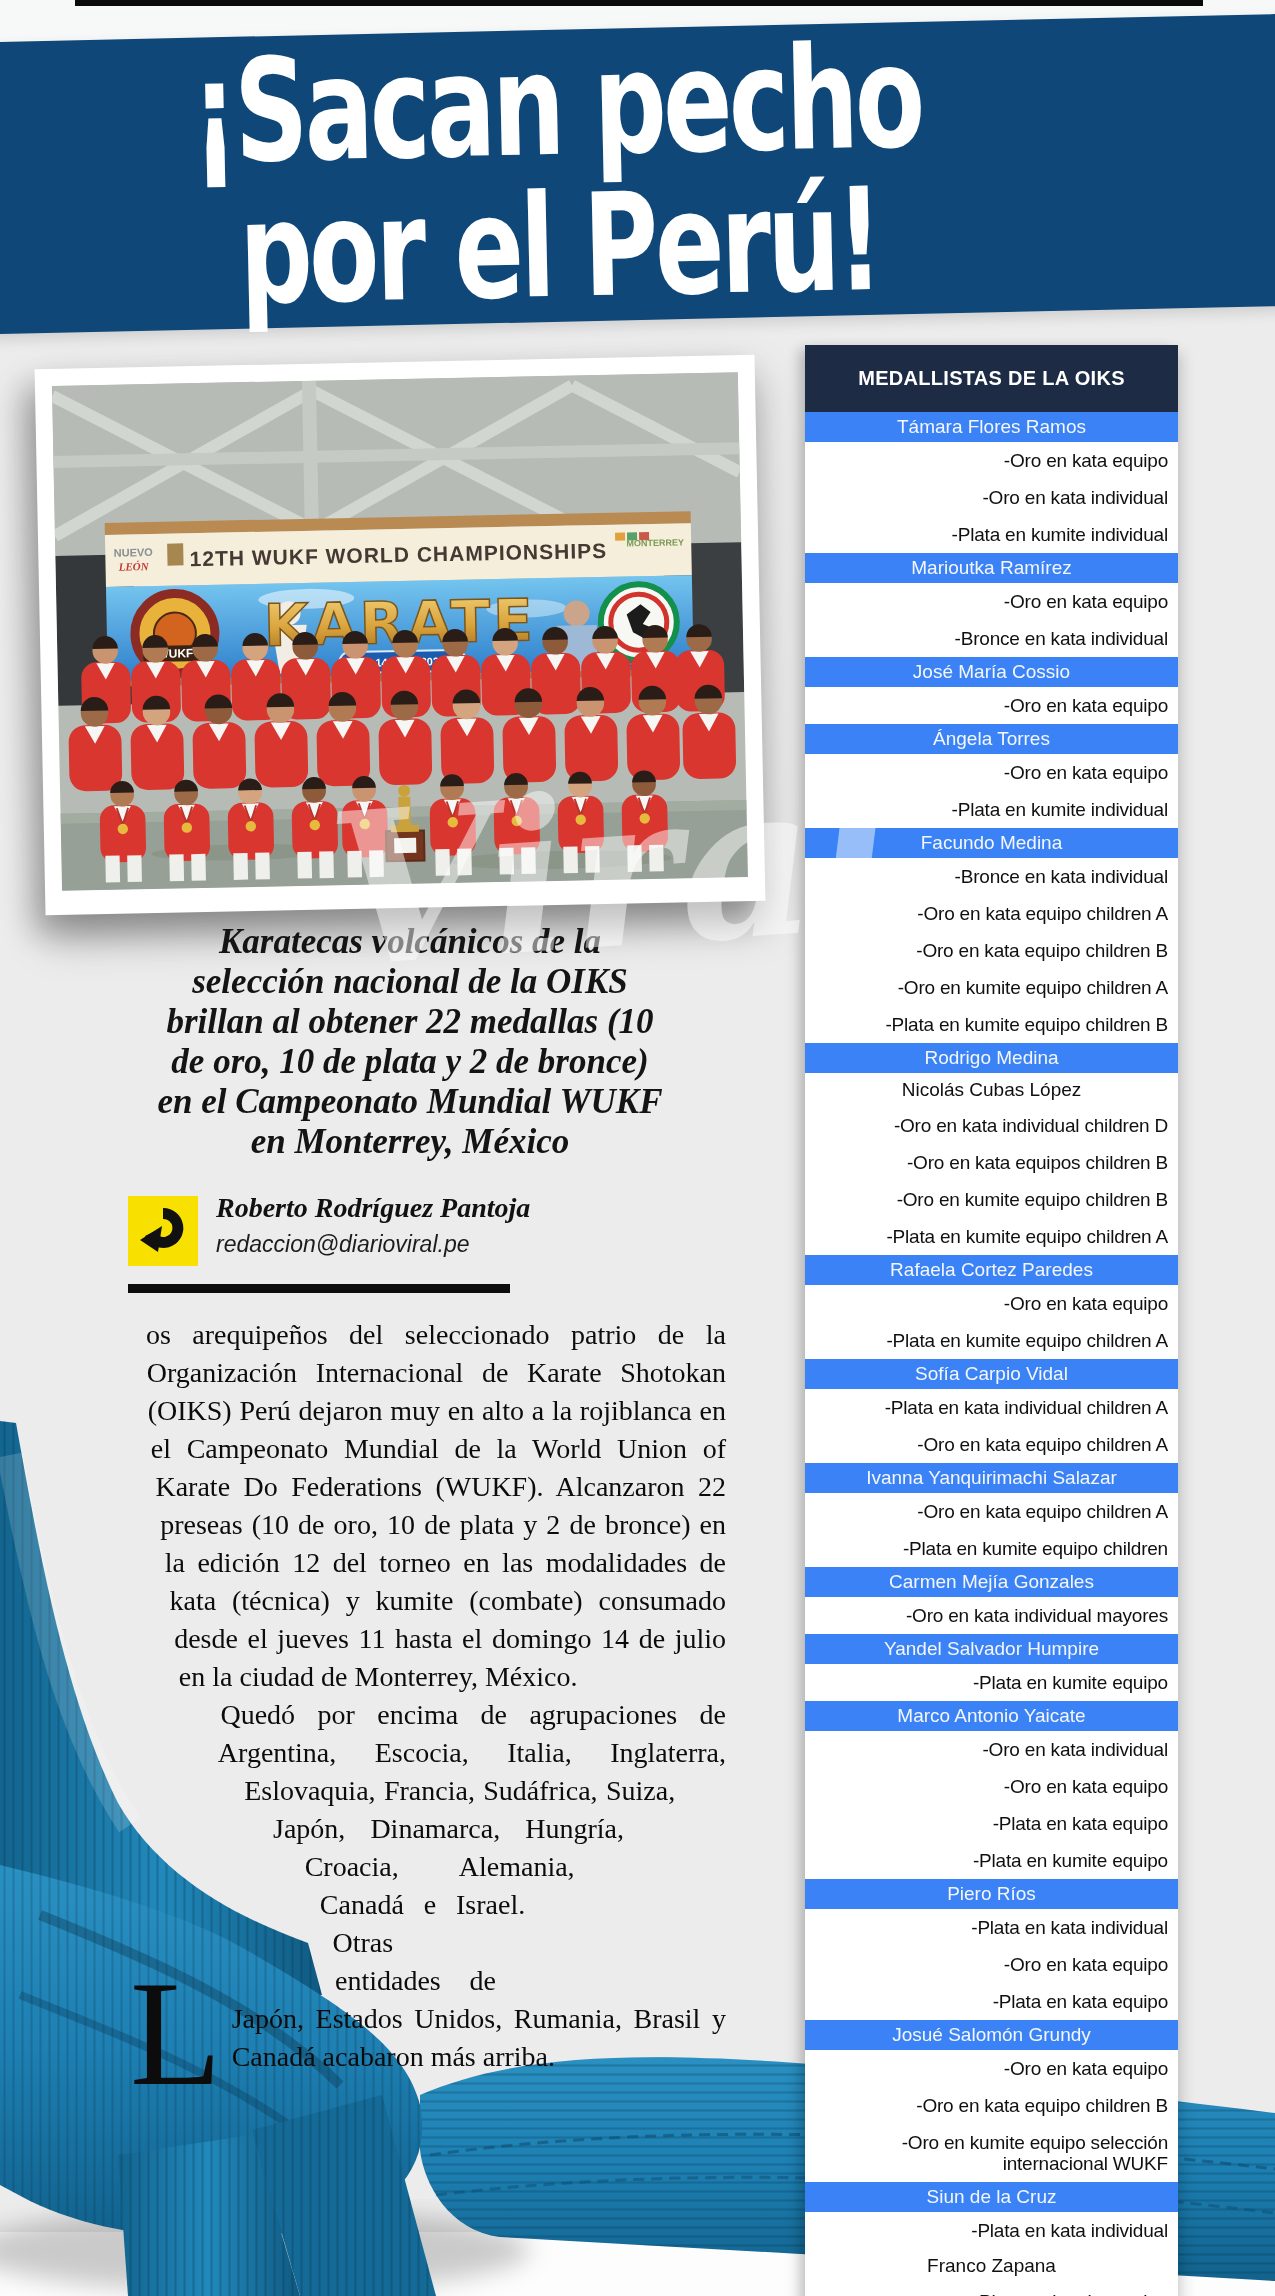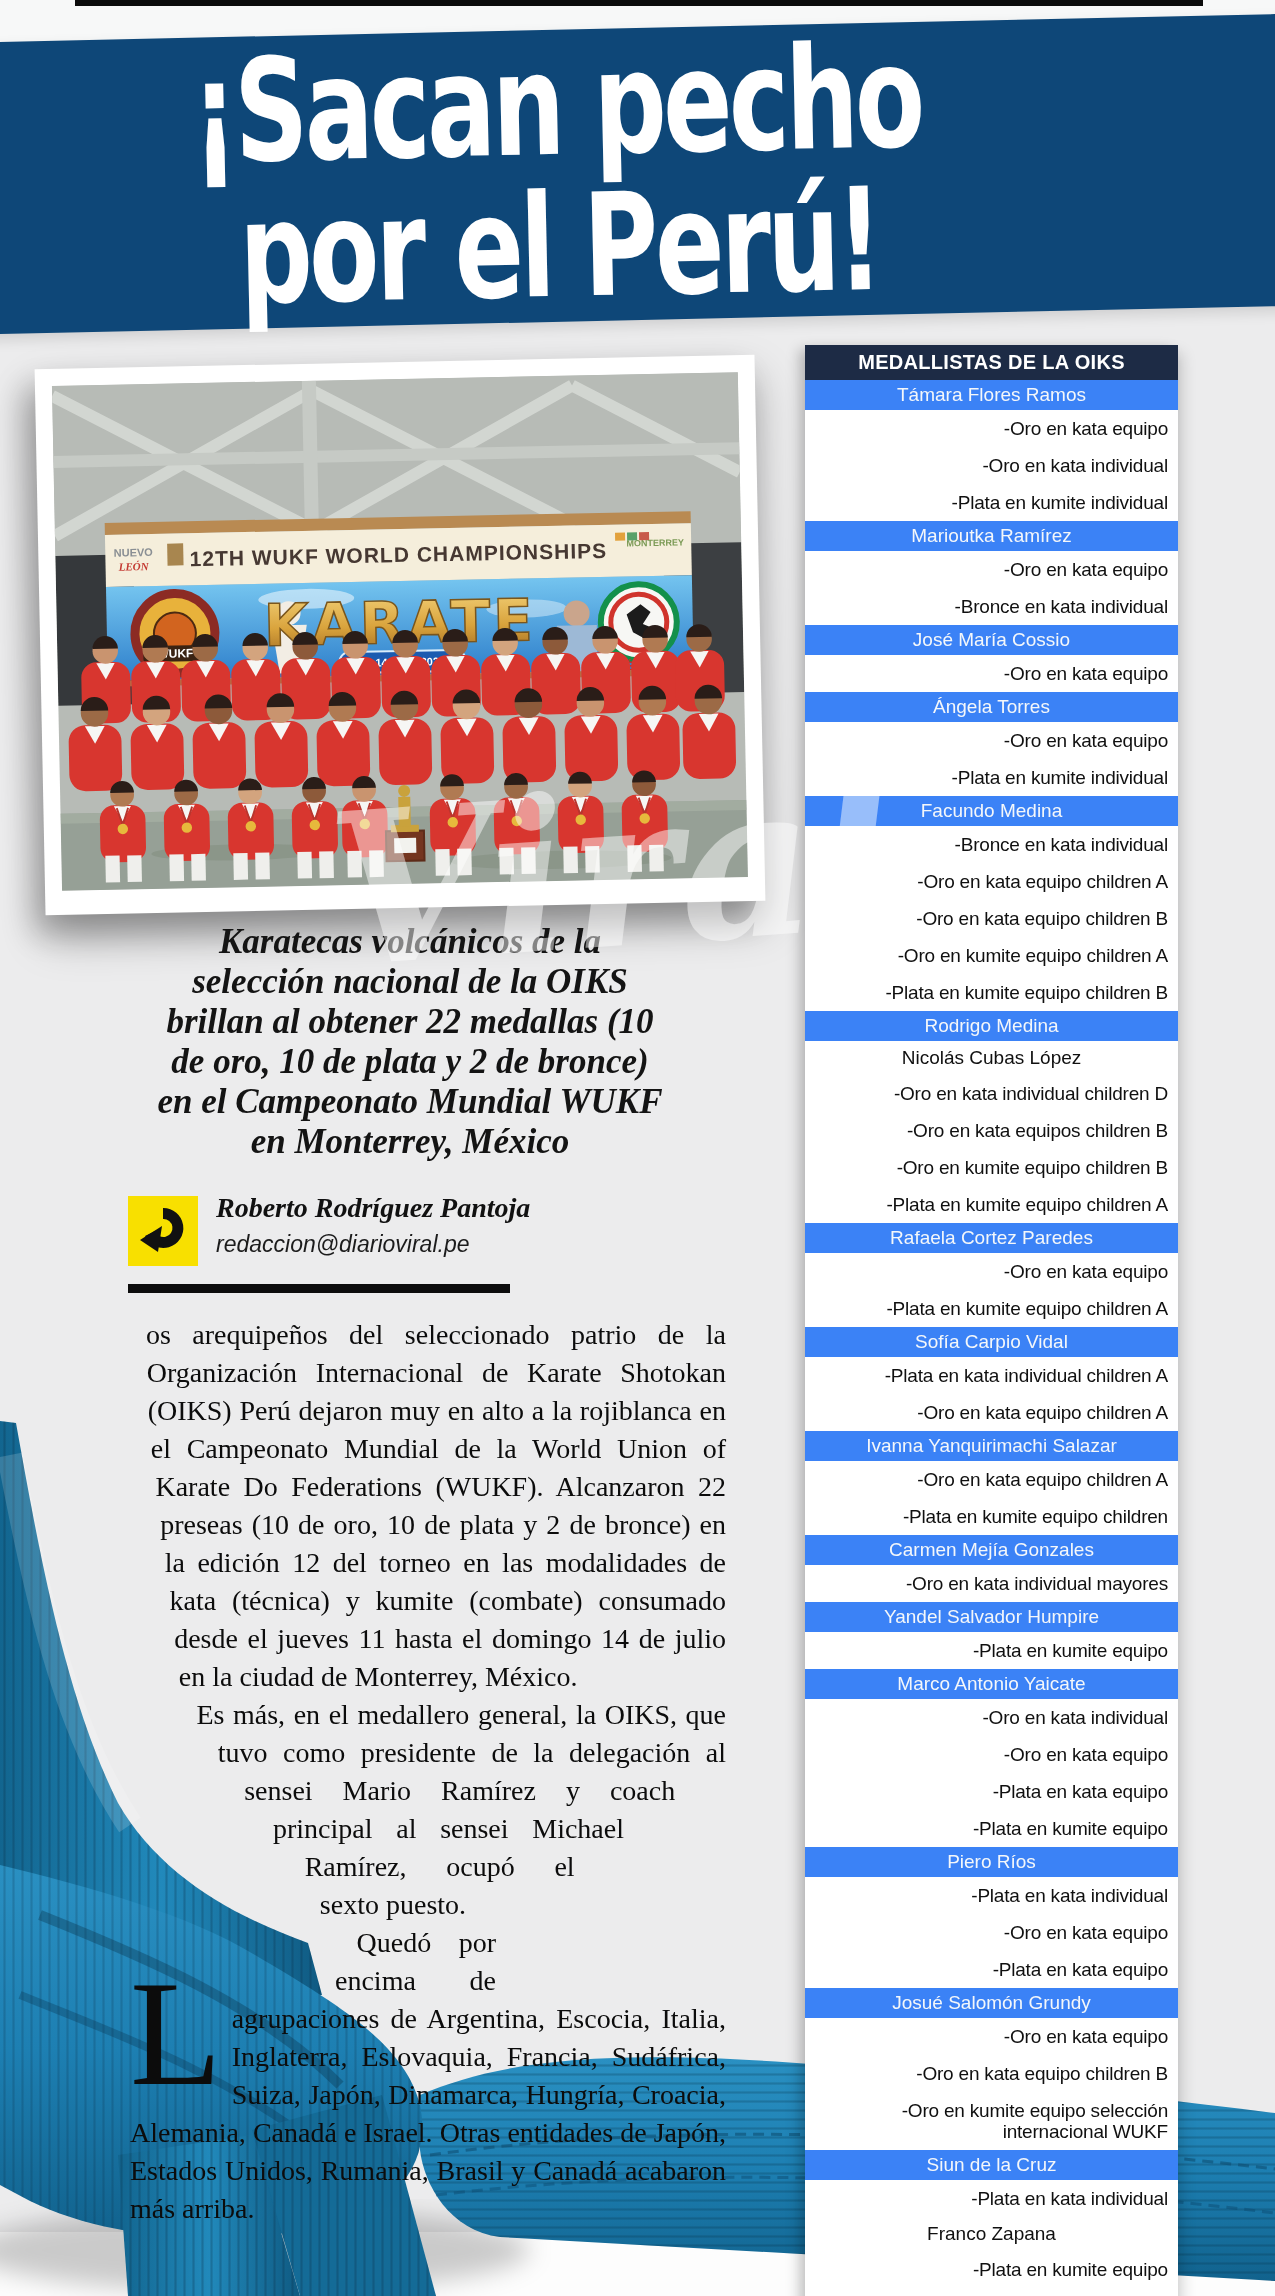--- a/index.html
+++ b/index.html
@@ -24,21 +24,21 @@
   .author-rule{position:absolute;left:128px;top:1284px;width:382px;height:9px;background:#0d0d0d;z-index:2;}
 
   .body-text{position:absolute;left:130px;top:1316px;width:596px;z-index:2;font-family:"Liberation Serif",serif;font-size:28px;line-height:38px;color:#0c0c0c;text-align:justify;}
   .wrap-left{float:left;width:300px;height:655px;shape-outside:polygon(0px 0px,5px 0px,8px 130px,40px 390px,75px 455px,120px 520px,170px 580px,195px 655px,0px 655px);shape-margin:10px;}
   .wrap-right{float:right;width:230px;height:655px;shape-outside:polygon(230px 655px,230px 470px,160px 520px,30px 620px,0px 655px);shape-margin:10px;}
   .body-para{margin:0;}
   .body-para.p3{text-indent:24px;}
   .dropcap{float:left;font-family:"Liberation Serif",serif;font-size:150px;line-height:112px;margin:6px 10px 0 0;}
 
   .medal-col{position:absolute;left:805px;top:345px;width:373px;z-index:3;background:#ffffff;border-bottom:6px solid #1d3a5e;box-shadow:-7px 4px 12px rgba(0,0,0,.18),4px 8px 14px rgba(0,0,0,.16);}
-  .medal-header{background:#1d2b45;color:#ffffff;font-weight:bold;font-size:20px;letter-spacing:.3px;text-align:center;padding:6px 0;}
+  .medal-header{background:#1d2b45;color:#ffffff;font-weight:bold;font-size:20px;letter-spacing:.3px;text-align:center;padding:22px 0;}
   .name-bar{background:#3b82f6;color:#f4f7fa;font-size:19px;text-align:center;padding:4px 0;}
   .name-plain{color:#101010;font-size:19px;text-align:center;padding:6px 0;}
   .medal-line{color:#101010;font-size:19px;text-align:right;padding:8px 10px;letter-spacing:-.2px;line-height:21px;}
 
   .belt{position:absolute;left:0;top:1395px;width:1275px;height:901px;z-index:1;}
 </style>
 </head>
 <body>
 
 <div class="page">
@@ -432,21 +432,20 @@
     <div class="author-name">Roberto Rodríguez Pantoja</div>
     <div class="author-email">redaccion@diarioviral.pe</div>
   </div>
   <div class="author-rule"></div>
 
   <div class="body-text" id="body-text">
     <div class="wrap-left"></div>
     <div class="wrap-right"></div>
     <div id="article-paragraphs">
         <p class="body-para"><span class="dropcap">L</span>os arequipeños del seleccionado patrio de la Organización Internacional de Karate Shotokan (OIKS) Perú dejaron muy en alto a la rojiblanca en el Campeonato Mundial de la World Union of Karate Do Federations (WUKF). Alcanzaron 22 preseas (10 de oro, 10 de plata y 2 de bronce) en la edición 12 del torneo en las modalidades de kata (técnica) y kumite (combate) consumado desde el jueves 11 hasta el domingo 14 de julio en la ciudad de Monterrey, México.</p>
-        <p class="body-para">Es más, en el medallero general, la OIKS, que tuvo como presidente de la delegación al sensei Mario Ramírez y coach principal al sensei Michael Ramírez, ocupó el sexto puesto.</p>
         <p class="body-para p3">Quedó por encima de agrupaciones de Argentina, Escocia, Italia, Inglaterra, Eslovaquia, Francia, Sudáfrica, Suiza, Japón, Dinamarca, Hungría, Croacia, Alemania, Canadá e Israel. Otras entidades de Japón, Estados Unidos, Rumania, Brasil y Canadá acabaron más arriba.</p>
       </div>
   </div>
 
   <div class="medal-col">
     <div class="medal-header">MEDALLISTAS DE LA OIKS</div>
     <div id="medal-list">
         <div class="name-bar">Támara Flores Ramos</div>
         <div class="medal-line">-Oro en kata equipo</div>
         <div class="medal-line">-Oro en kata individual</div>

